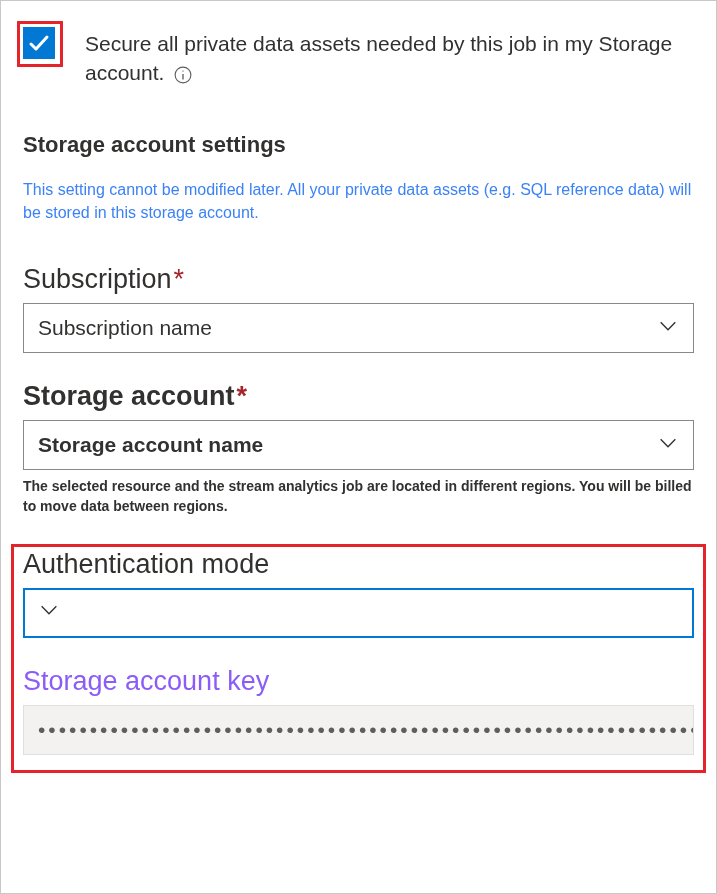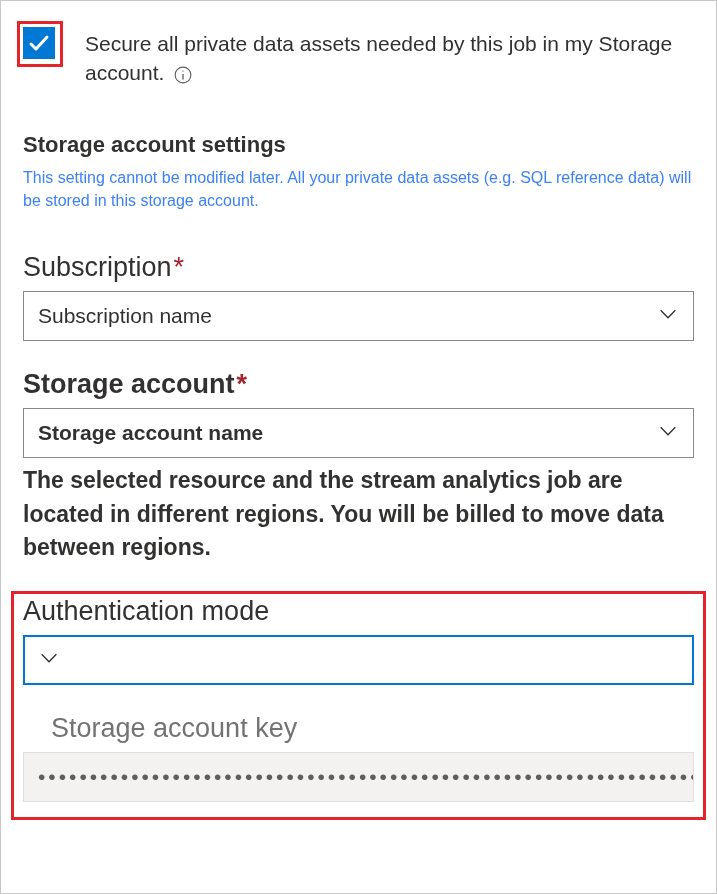--- a/index.html
+++ b/index.html
@@ -65,21 +65,21 @@
       margin-left: 4px;
     }
     .info-icon svg {
       width: 18px;
       height: 18px;
     }
     .section-heading {
       font-size: 22px;
       font-weight: 700;
       color: #323130;
-      margin-bottom: 8px;
+      margin-bottom: 20px;
     }
     .section-desc {
       font-size: 16px;
       line-height: 1.45;
       color: #3b82f6;
       margin-bottom: 40px;
     }
     .field-group {
       margin-bottom: 28px;
     }
@@ -108,21 +108,21 @@
     }
     .dropdown.focused {
       border: 2px solid #0078d4;
       padding: 0 13px;
     }
     .chevron svg {
       width: 22px;
       height: 22px;
     }
     .helper-text {
-      font-size: 23px;
+      font-size: 14px;
       line-height: 1.45;
       color: #323130;
       margin-top: 6px;
     }
     .auth-section-wrapper {
       position: relative;
       padding-top: 4px;
     }
     .auth-highlight {
       position: absolute;
@@ -141,22 +141,21 @@
       padding: 0 14px;
       font-size: 21px;
       color: #605e5c;
       letter-spacing: 3px;
       overflow: hidden;
       white-space: nowrap;
       display: flex;
       align-items: center;
     }
     .disabled-label {
-      color: #737373;
-      margin-left: 28px;
+      color: #8b5cf6;
     }
   </style>
 </head>
 <body>
 
 <div class="panel">
 
   <div class="checkbox-row">
     <div class="checkbox-wrapper">
       <div class="checkbox-highlight"></div>

